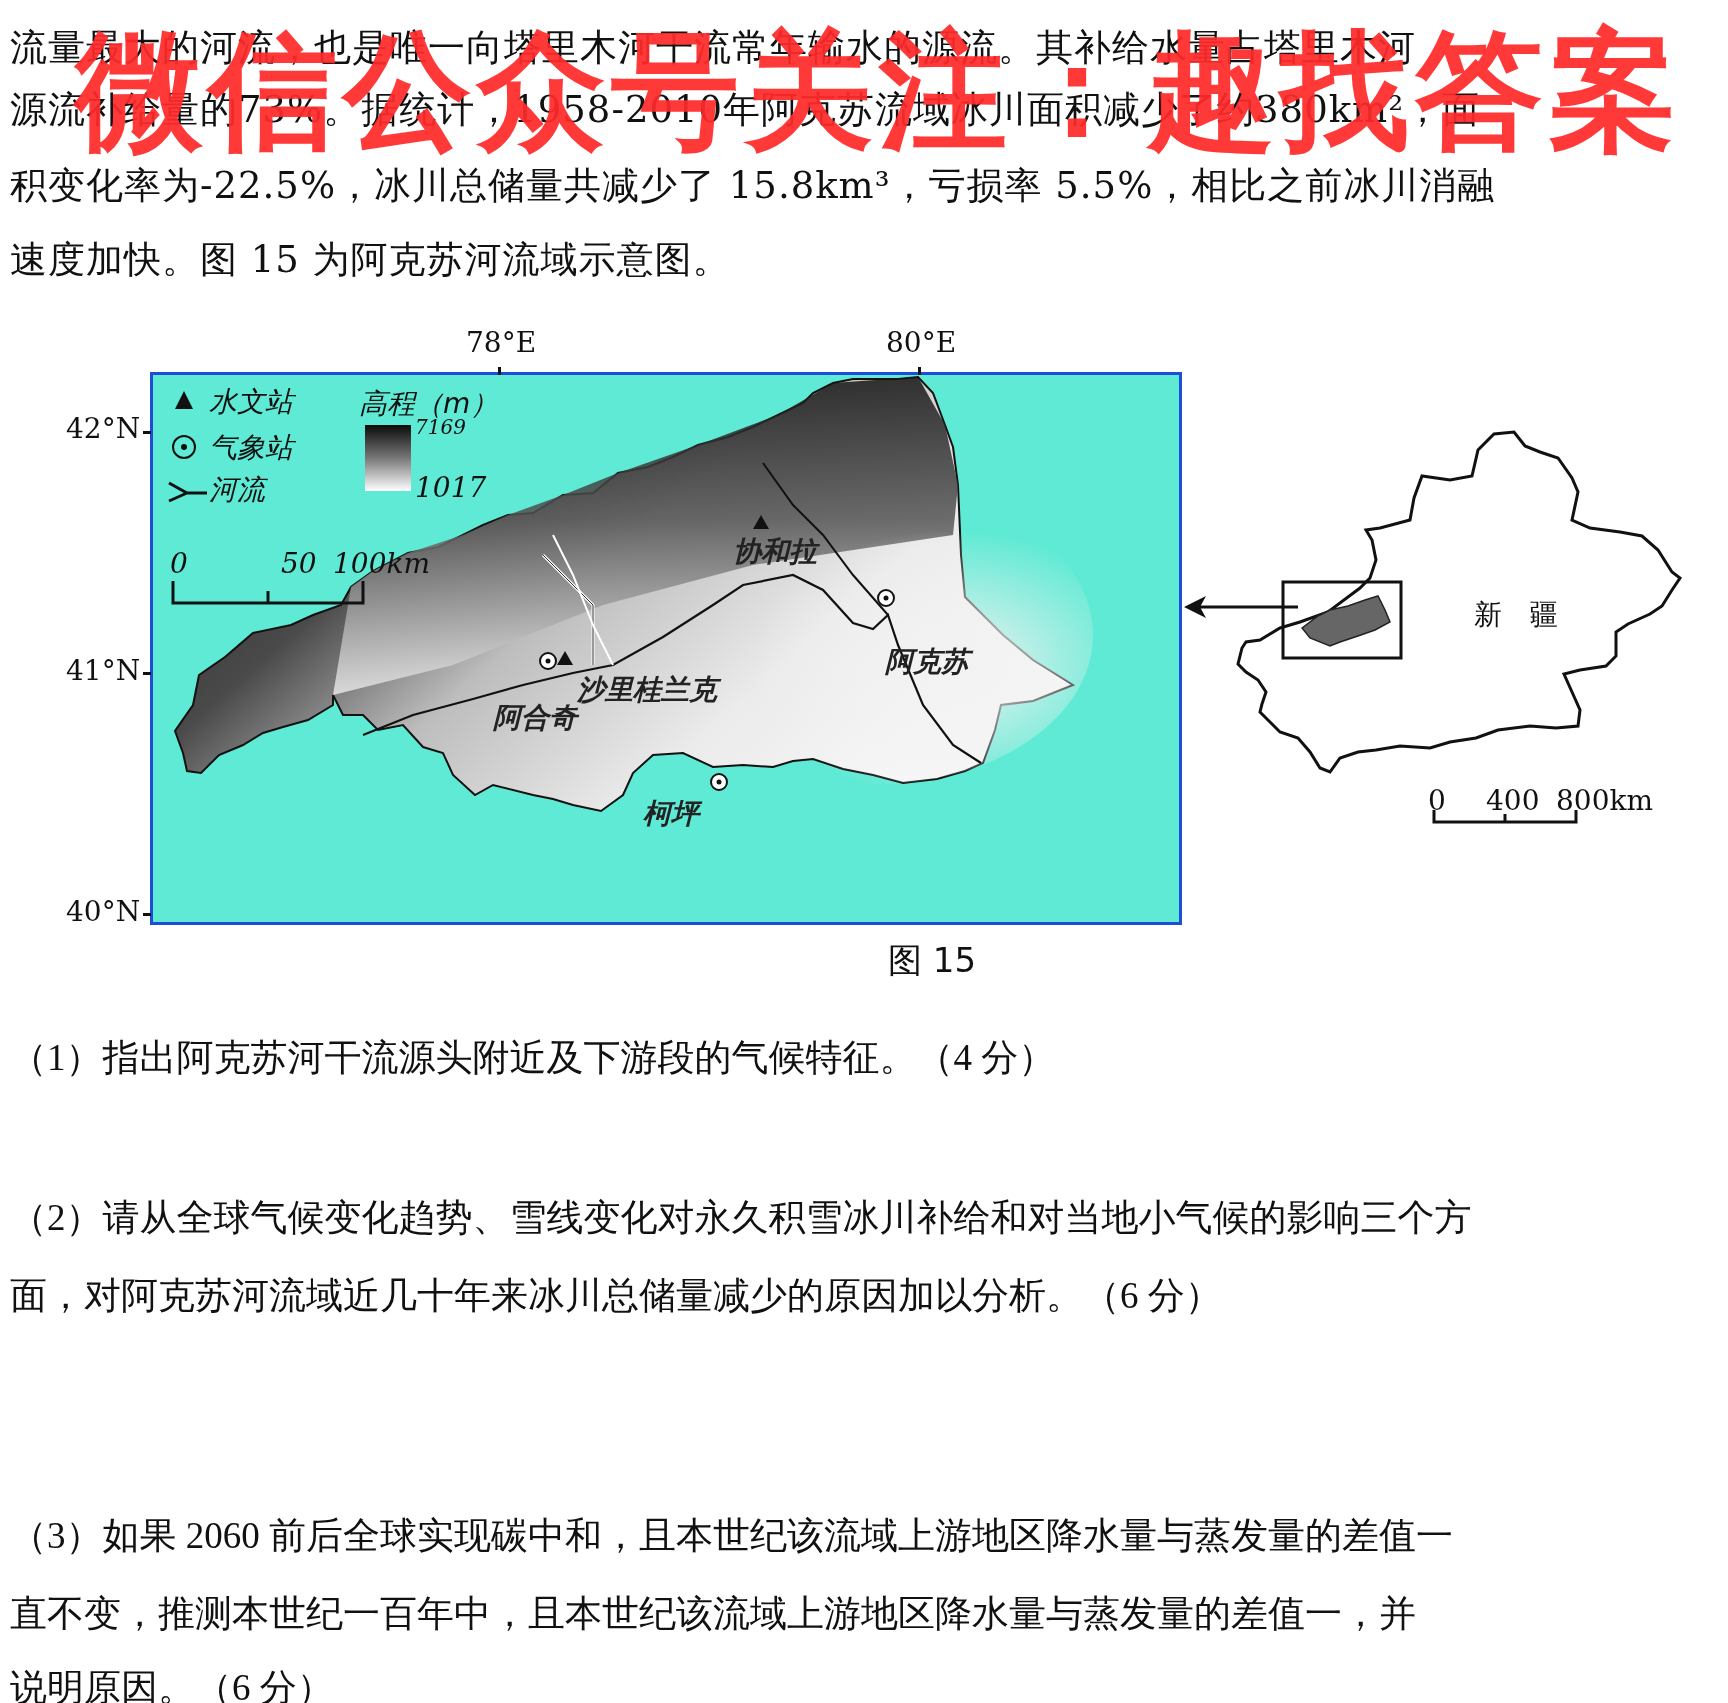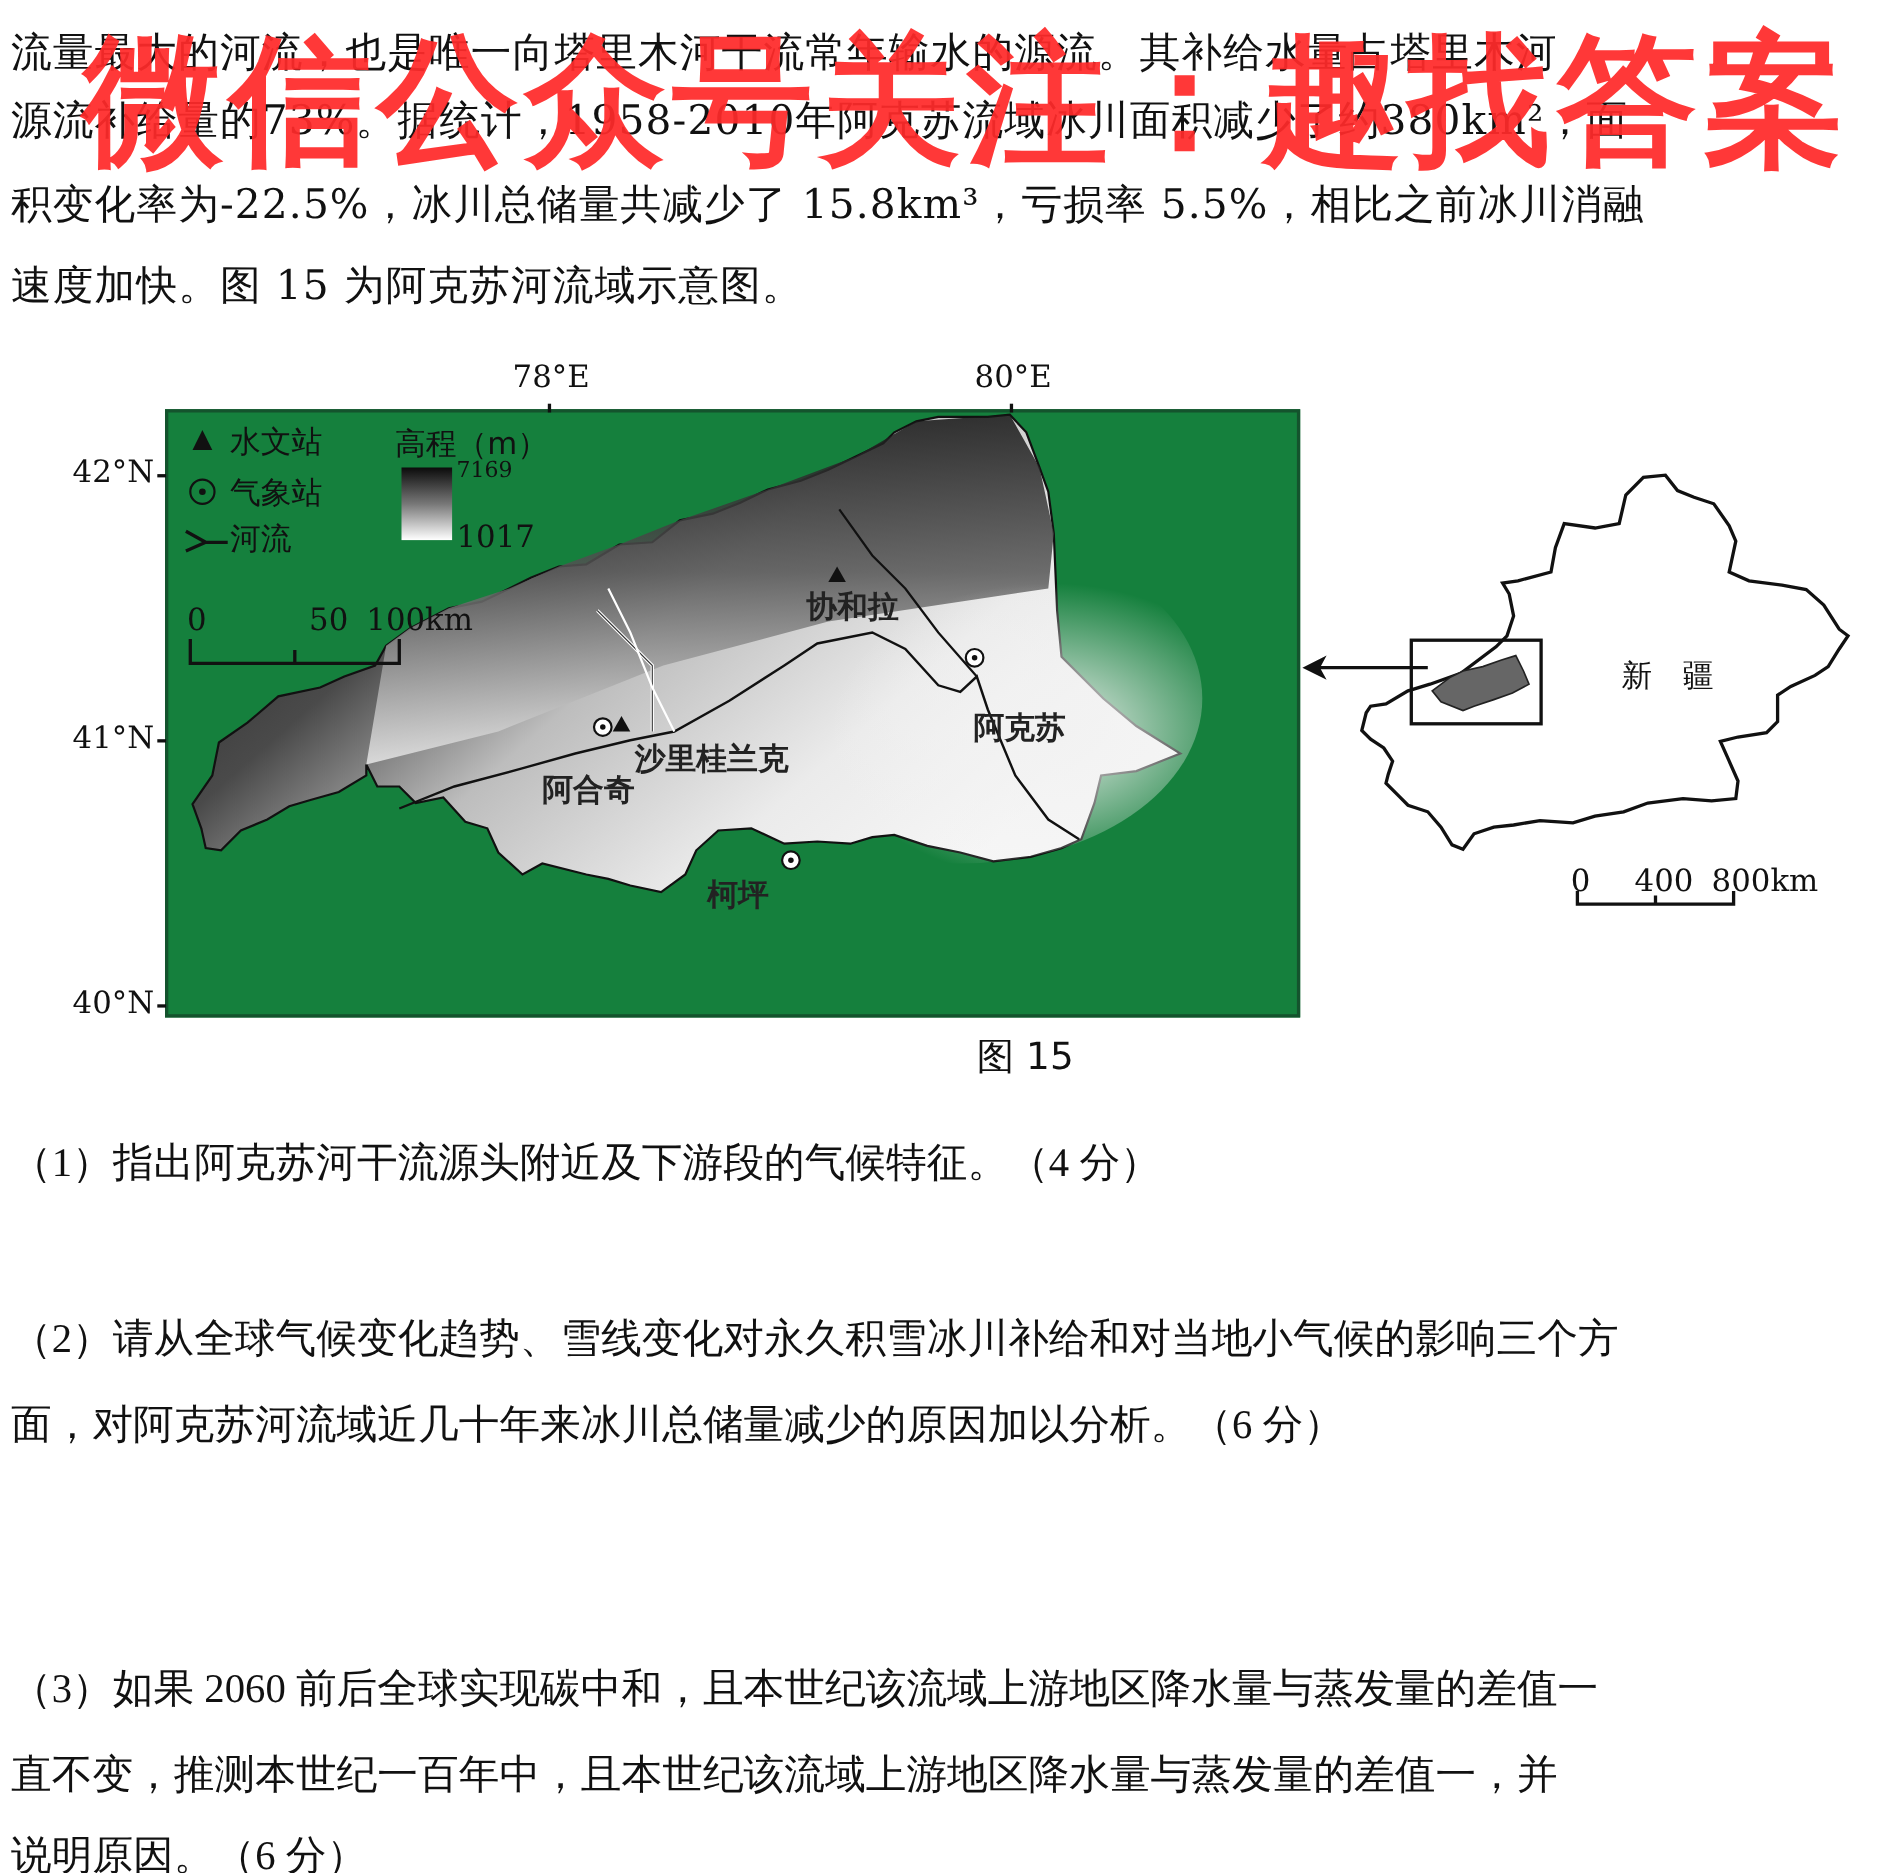--- a/index.html
+++ b/index.html
@@ -2,21 +2,21 @@
 <html><head>
 <meta charset="utf-8">
 <style>
   html, body { margin:0; padding:0; background:#ffffff; }
   body { width:1728px; height:1703px; position:relative; overflow:hidden;
          font-family:"DejaVu Serif","Liberation Serif",serif; color:#111; }
   .line { position:absolute; left:10px; font-size:37px; line-height:44px; white-space:nowrap; letter-spacing:1px; }
   .watermark { position:absolute; left:75px; top:22px; font-family:Liberation Serif, serif; font-weight:bold;
                font-size:128px; line-height:140px; color:#ff2a2a; opacity:0.93; white-space:nowrap; letter-spacing:6px;
                pointer-events:none; }
-  .map-frame { position:absolute; left:150px; top:372px; width:1032px; height:553px; border:3px solid #14532d; box-sizing:border-box; background:#15803d; }
+  .map-frame { position:absolute; left:150px; top:372px; width:1032px; height:553px; border:3px solid #1d4ed8; box-sizing:border-box; background:#5eead4;font-style:italic; }
   .tick-label { position:absolute; font-size:28px; font-family:"DejaVu Serif",serif; white-space:nowrap; }
   .tick { position:absolute; background:#111; }
   .legend-item { position:absolute; font-size:28px; white-space:nowrap; font-family:"DejaVu Sans",sans-serif; }
   .caption { position:absolute; left:888px; top:938px; font-size:34px; font-family:"DejaVu Sans",sans-serif; }
   .q { position:absolute; left:10px; font-size:37px; line-height:44px; white-space:nowrap; font-family:"Liberation Serif",serif; }
   .place { position:absolute; font-size:28px; font-family:"DejaVu Sans",sans-serif; font-weight:bold; white-space:nowrap; color:#222; }
   svg { position:absolute; }
 </style>
 </head>
 <body>

